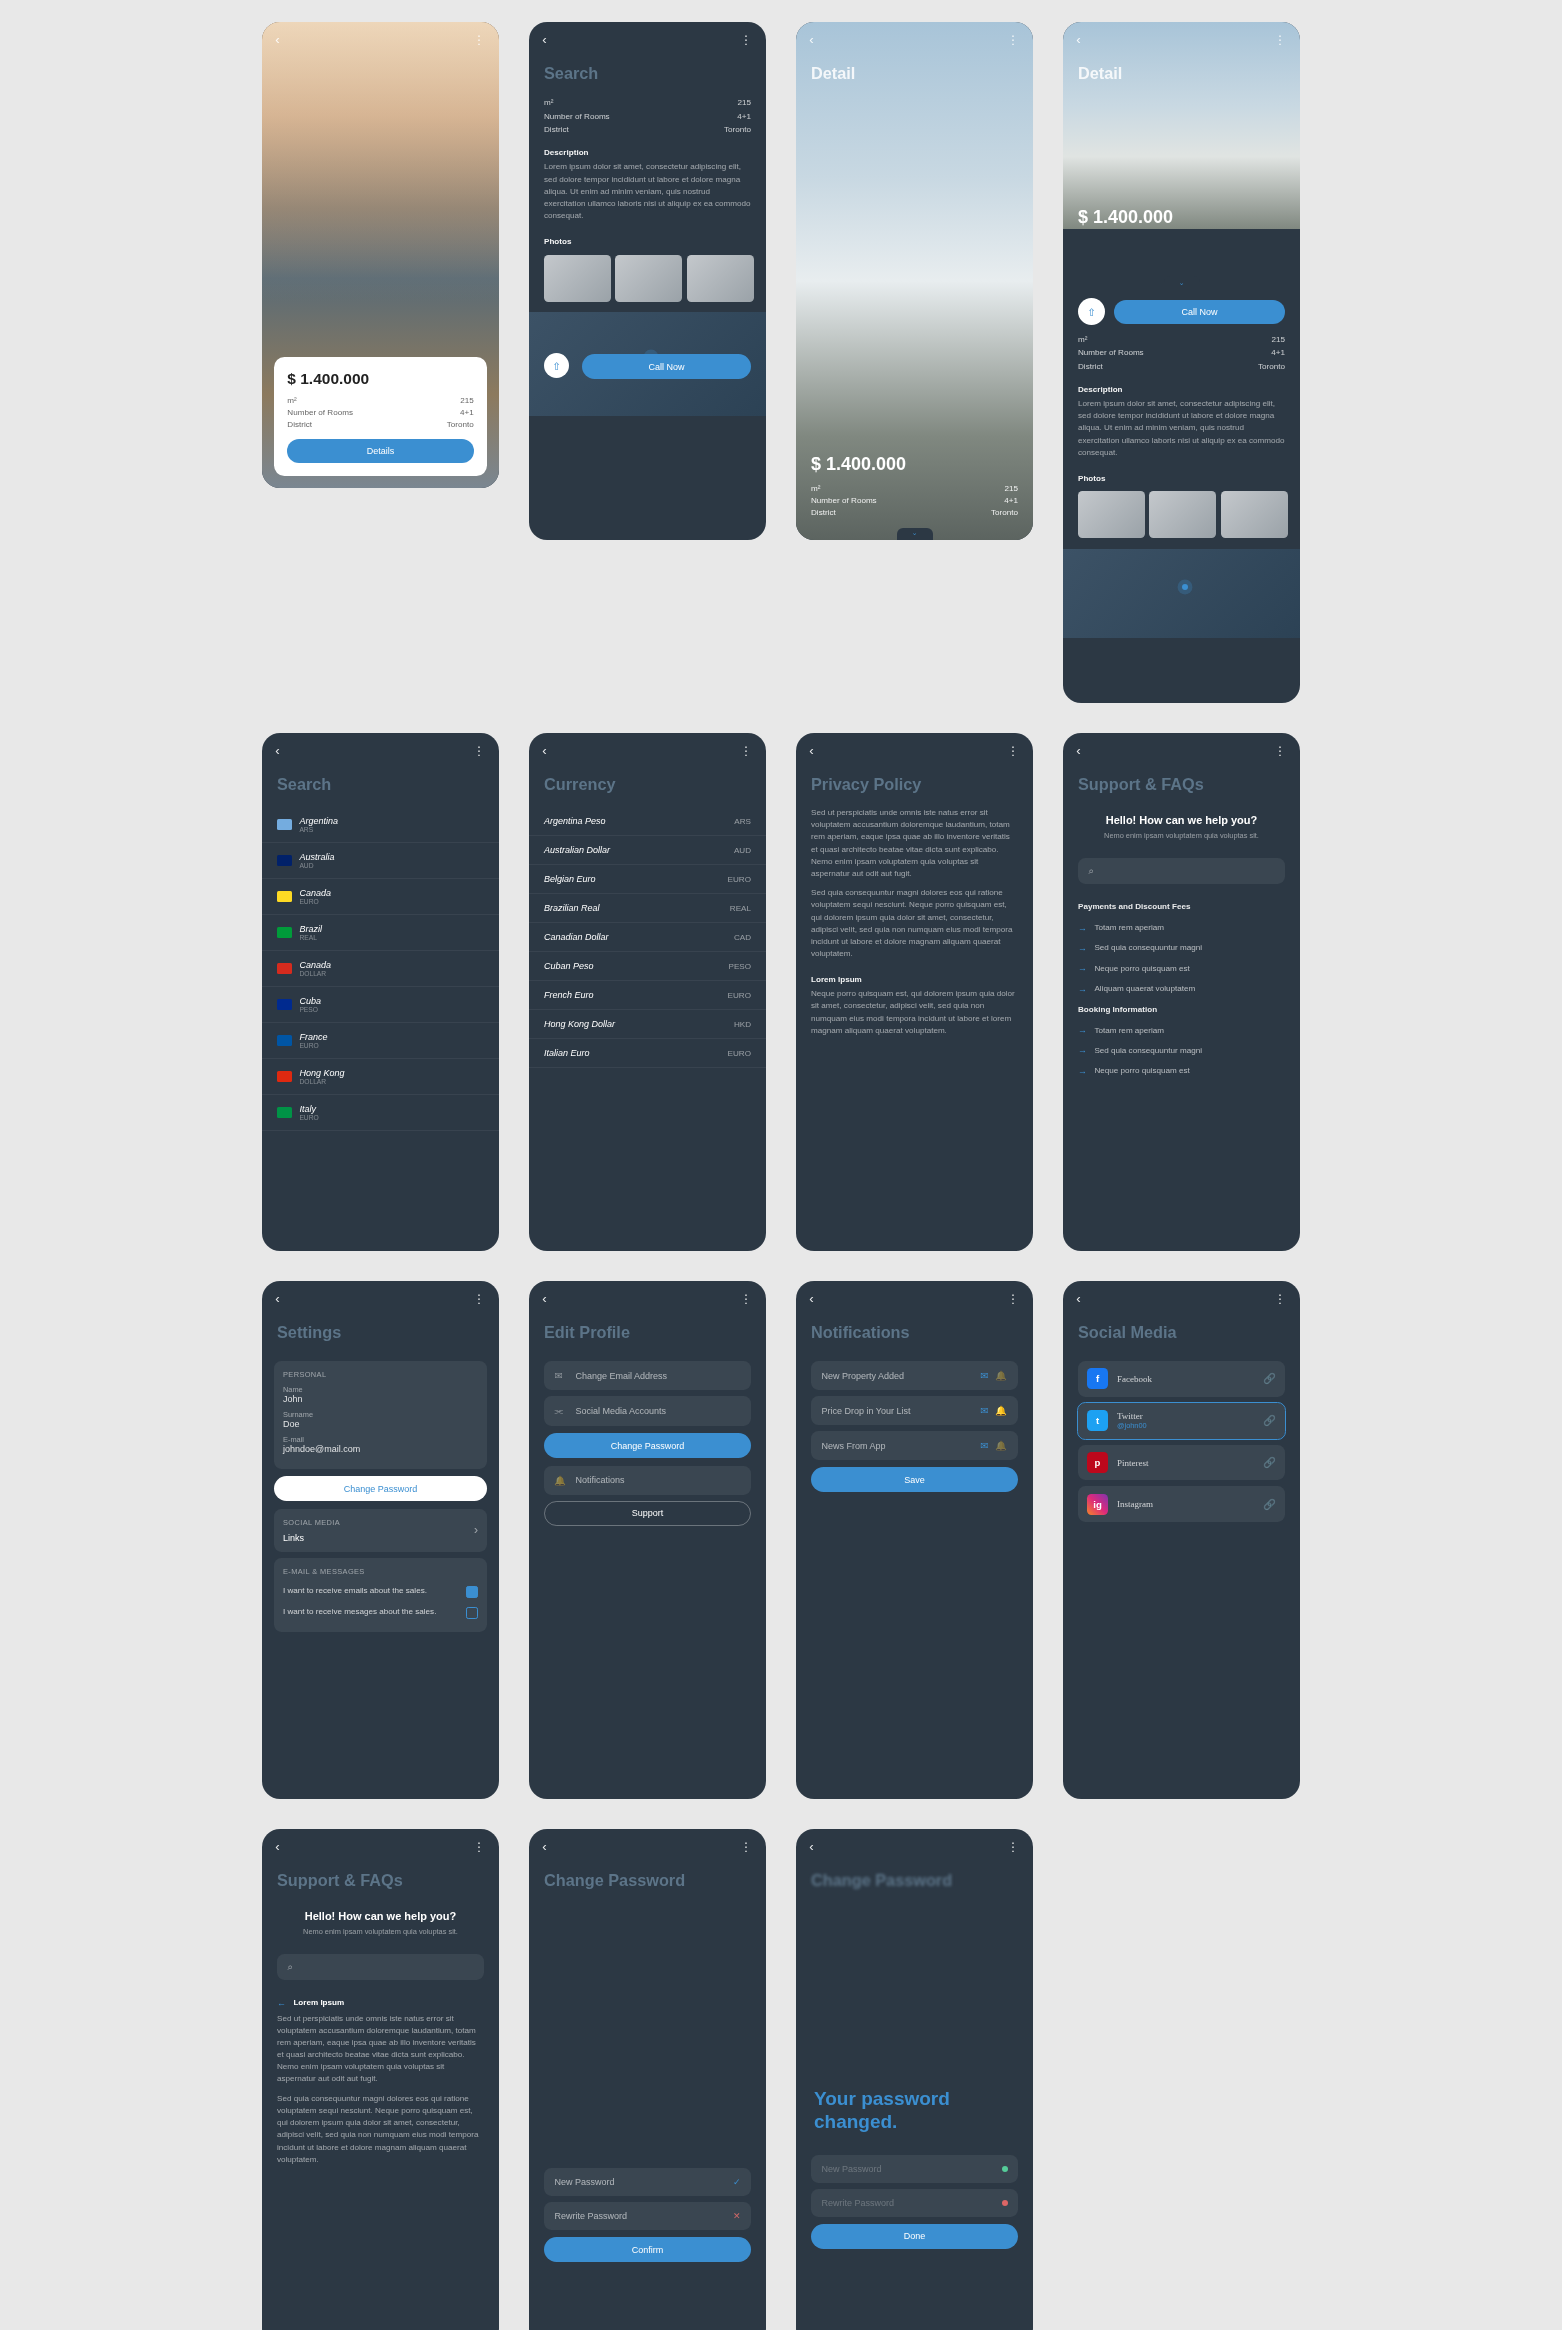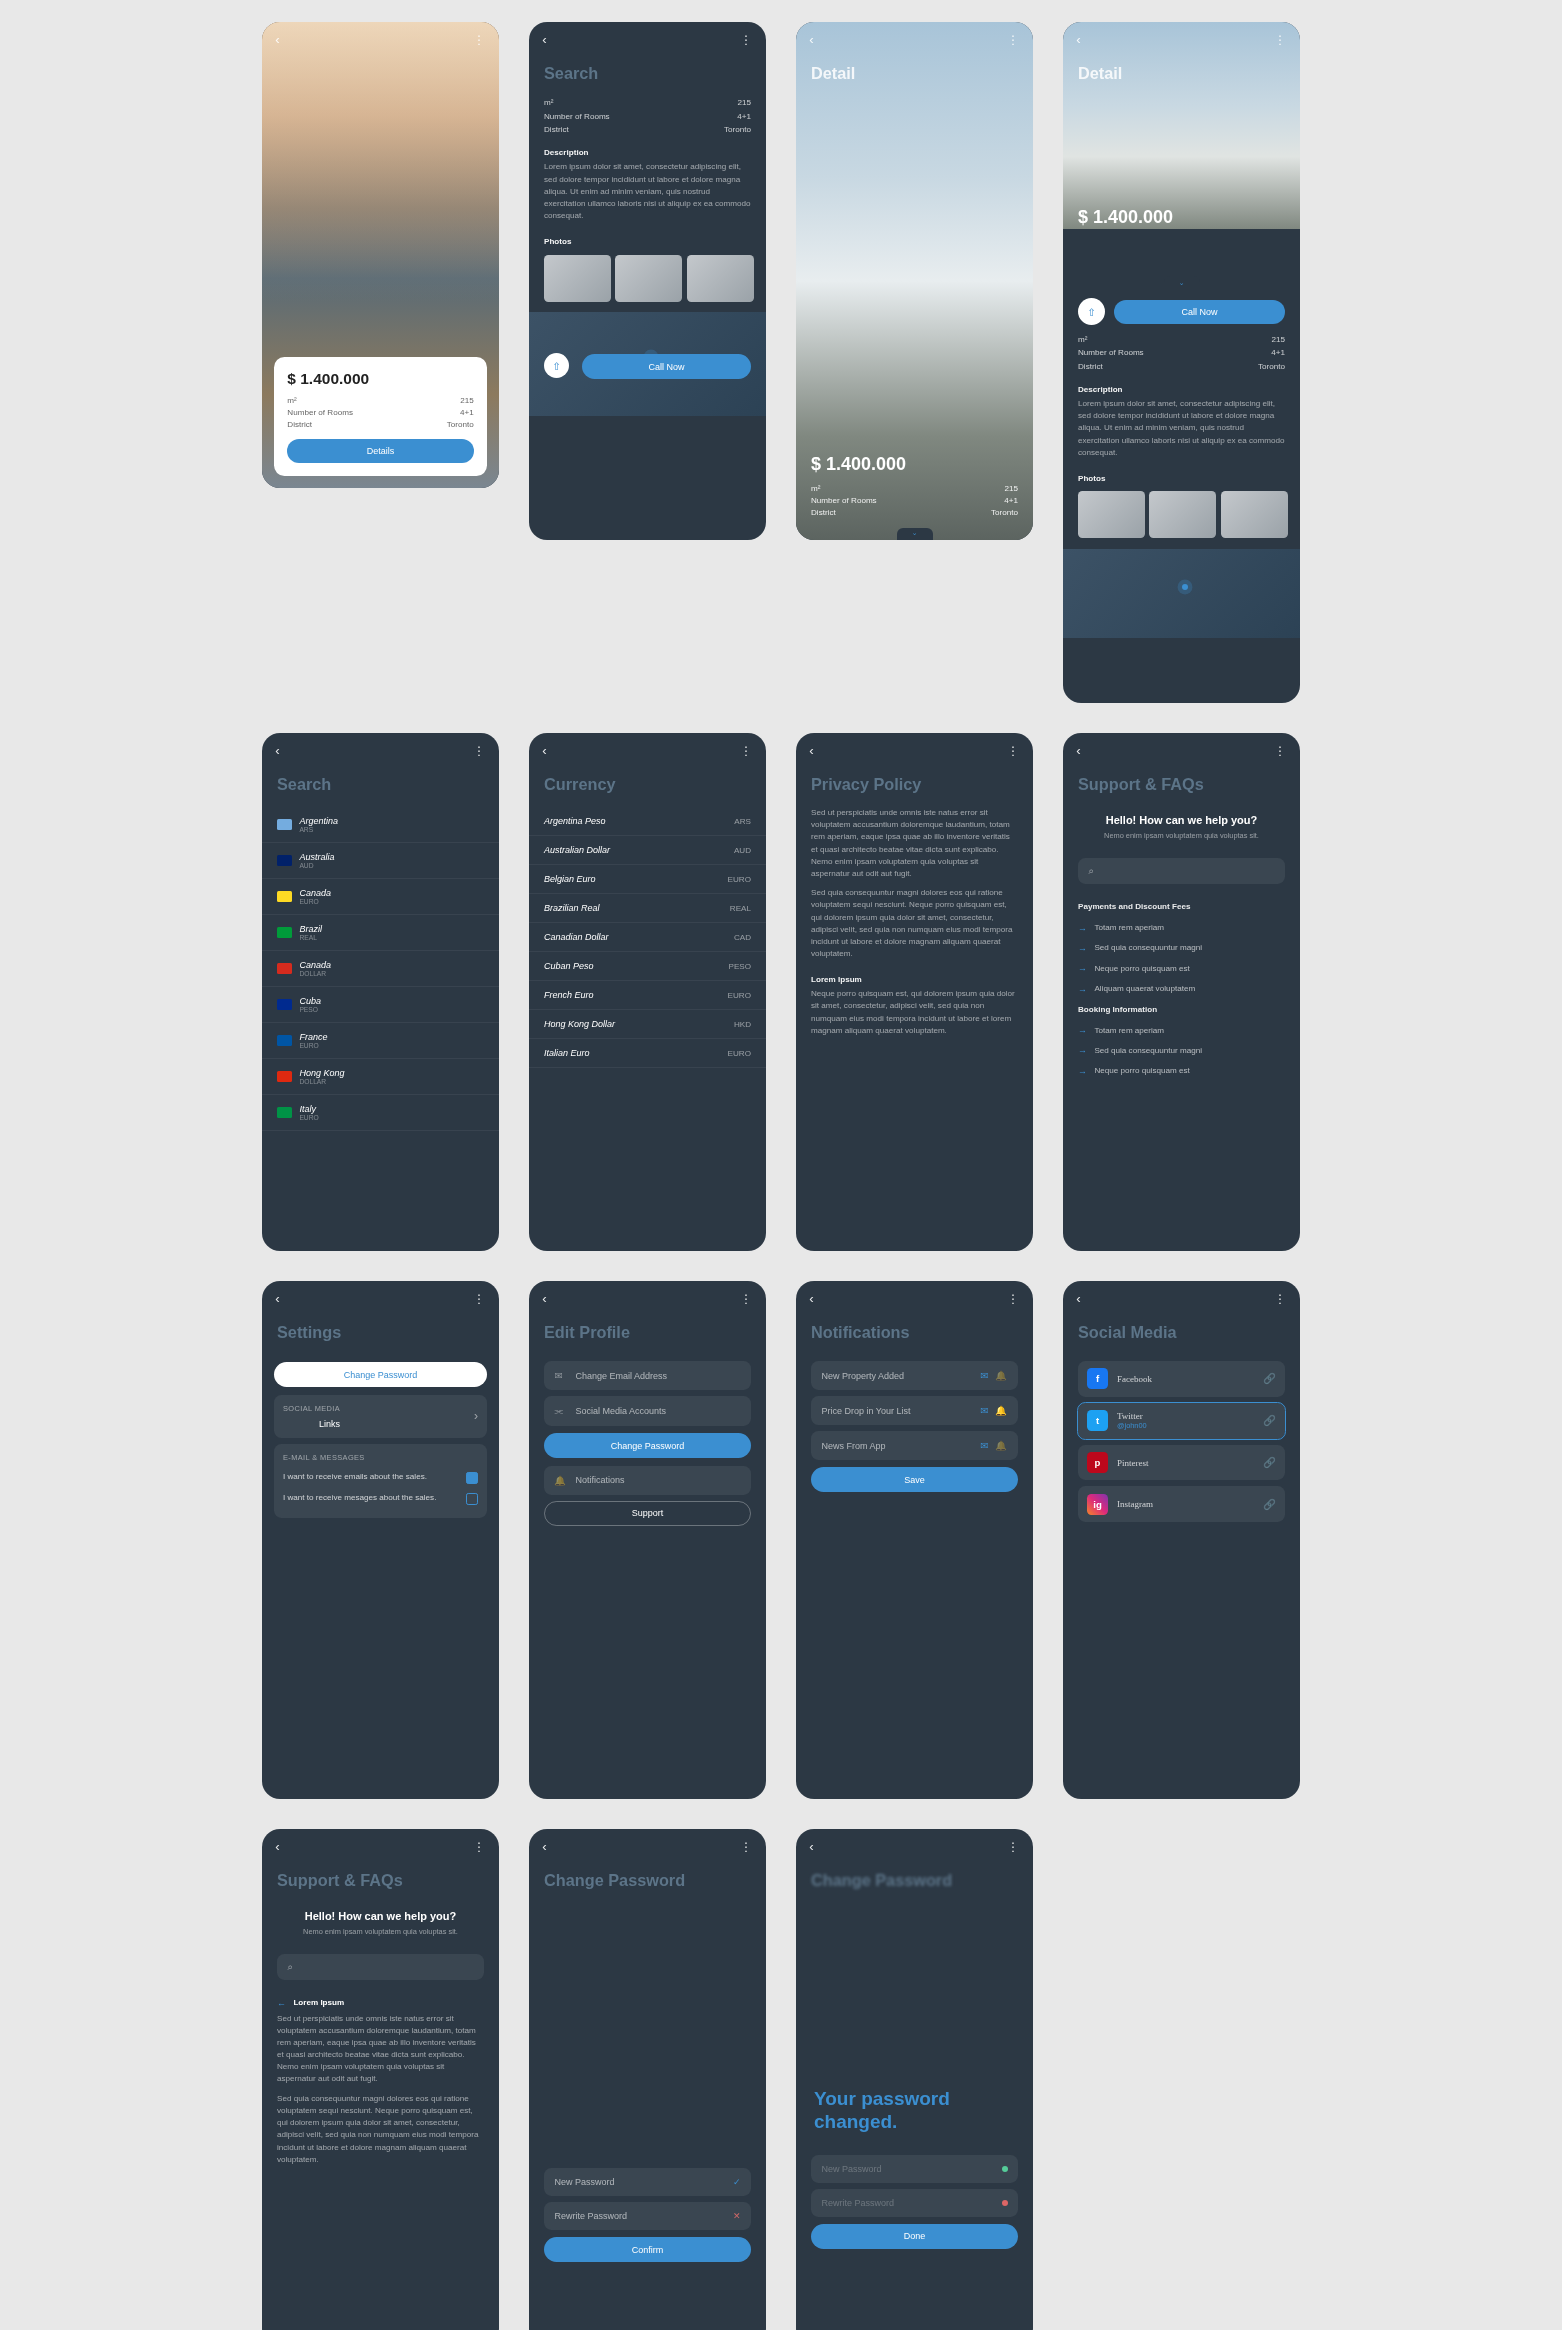--- a/index.html
+++ b/index.html
@@ -414,25 +414,34 @@
         </div>
       </div>
 </div>
 
 <div class="phone dark" style="height:518px;">
   <div class="topbar">
         <span class="back-ic">‹</span>
         <span class="more-ic">⋮</span>
       </div>
   <div class="title">Settings</div>
+  <div class="panel">
+    <div class="panel-label">PERSONAL</div>
+    <div class="field-lbl">Name</div>
+    <div class="field-val">John</div>
+    <div class="field-lbl">Surname</div>
+    <div class="field-val">Doe</div>
+    <div class="field-lbl">E-mail</div>
+    <div class="field-val">johndoe@mail.com</div>
+  </div>
   <div class="btn-white">Change Password</div>
   <div class="panel chev-row">
     <div>
       <div class="panel-label">SOCIAL MEDIA</div>
-      <div style="font-size:9px;text-align:right;">Links</div>
+      <div style="font-size:9px;">Links</div>
     </div>
     <span style="opacity:.5;">›</span>
   </div>
   <div class="panel">
     <div class="panel-label">E-MAIL &amp; MESSAGES</div>
     <div class="check-row">
           <span>I want to receive emails about the sales.</span>
           <div class="check-box on"></div>
         </div>
     <div class="check-row">

